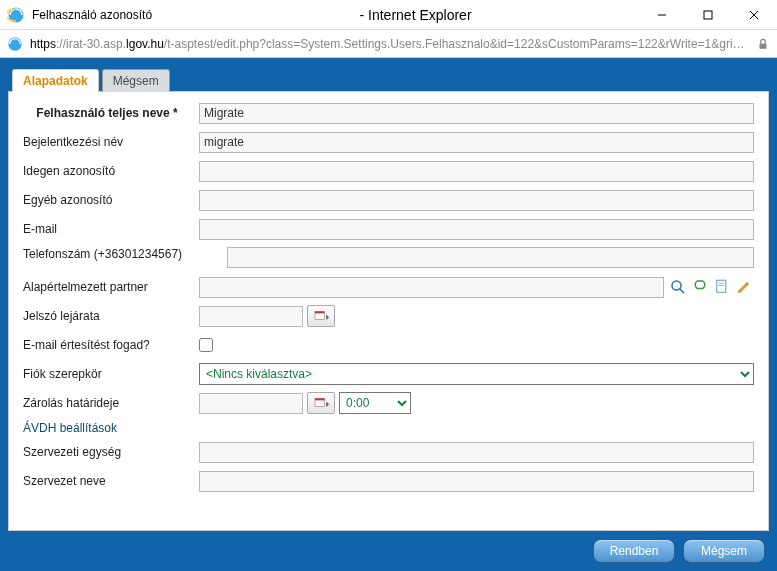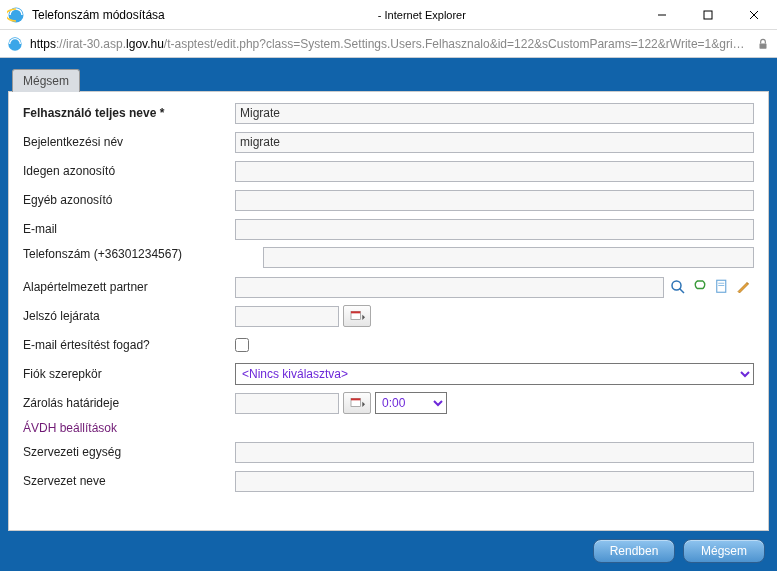--- a/index.html
+++ b/index.html
@@ -2,21 +2,21 @@
 <html><head>
 <meta charset="utf-8">
 <style>
   * { box-sizing: border-box; margin: 0; padding: 0; }
   body { font-family: "Segoe UI", Tahoma, sans-serif; font-size: 12px; background: #fff; width: 777px; height: 571px; overflow: hidden; }
 
   
   .titlebar { height: 30px; background: #fff; display: flex; align-items: center; border-bottom: 1px solid #ddd; }
   .titlebar .ie-icon { width: 20px; height: 20px; margin: 0 6px; display:flex; align-items:center; justify-content:center; }
   .titlebar .title-left { flex: 0 0 auto; font-size: 12px; color: #000; margin-right: 40px; }
-  .titlebar .title-center { flex: 1; text-align: center; font-size: 11px; color: #000; }
+  .titlebar .title-center { flex: 1; text-align: center; font-size: 14px; color: #000; }
   .titlebar .win-btns { display: flex; }
   .titlebar .win-btn { width: 46px; height: 30px; display:flex; align-items:center; justify-content:center; color:#000; }
 
   
   .addrbar { height: 28px; background: #fff; display:flex; align-items:center; padding: 0 6px; border-bottom: 1px solid #c6cdd4; }
   .addrbar .globe { width:18px; height:18px; margin-right:6px; display:flex; align-items:center; justify-content:center; }
   .addrbar .url { flex:1; font-size:12px; color:#888; white-space:nowrap; overflow:hidden; text-overflow:ellipsis; }
   .addrbar .url .black { color:#000; }
   .addrbar .lock { width:16px; height:16px; margin-left:6px; display:flex; align-items:center; justify-content:center; }
 
@@ -26,52 +26,52 @@
   
   .tabrow { display:flex; gap:3px; padding-left:4px; }
   .tab { padding:4px 10px; font-size:12px; border:1px solid #999; border-bottom:none; border-radius:3px 3px 0 0; background:#d9dde2; color:#4a4a4a; cursor:pointer; position:relative; top:1px; }
   .tab.active { background:#fff; color:#d58a00; font-weight:bold; z-index:2; border-color:#ccc; }
 
   .panel { background:#fff; border:1px solid #ccc; flex:1; padding:10px 14px 10px 14px; overflow:auto; }
 
   .form-row { display:flex; align-items:center; margin-bottom:7px; min-height:22px; }
   .form-row.tall { align-items:flex-start;gap:28px; }
   .form-label { width:176px; flex:0 0 176px; font-size:12px; color:#222; padding-right:8px; line-height:1.2; }
-  .form-label.bold { font-weight:bold; }
-  .form-field { flex:1; display:flex; align-items:center; gap:4px;margin-left:36px; }
+  .form-label.bold { font-weight:bold;text-align:center; }
+  .form-field { flex:1; display:flex; align-items:center; gap:4px; }
 
   input[type=text].txt { width:100%; height:21px; border:1px solid #b5b8bf; background:#f7f7f7; padding:0 4px; font-size:12px; color:#333; }
   input[type=text].txt.short { width:104px; flex:0 0 104px; }
-  select.sel { width:100%; height:22px; border:1px solid #767676; background:#fff; font-size:12px; color:#6d28d9; padding:0 2px; }
+  select.sel { width:100%; height:22px; border:1px solid #767676; background:#fff; font-size:12px; color:#15803d; padding:0 2px; }
   select.sel.short { width:72px; flex:0 0 72px; }
   input[type=checkbox].chk { width:14px; height:14px; }
 
   .datebtn { width:28px; height:22px; border:1px solid #aaa; background:linear-gradient(#fdfdfd,#e6e6e6); display:flex; align-items:center; justify-content:center; cursor:pointer; border-radius:2px; }
   .datebtn svg { width:18px; height:16px; }
 
   .iconrow { display:flex; gap:2px; }
   .tool-icon { width:20px; height:20px; display:flex; align-items:center; justify-content:center; cursor:pointer; }
 
-  .section-head { font-size:12px; color:#701a75; font-weight:normal; margin:4px 0 6px 0; }
+  .section-head { font-size:12px; color:#0c4a6e; font-weight:normal; margin:4px 0 6px 0; }
 
   .btnrow { display:flex; justify-content:flex-end; gap:8px; padding:8px 4px 0 0; }
   .btn { min-width:82px; height:24px; border:1px solid #2d5e8f; border-radius:8px; background:linear-gradient(#8fc4ef,#4d93cf); color:#fff; font-size:12px; cursor:pointer; box-shadow: inset 0 1px 0 rgba(255,255,255,.4); }
 </style>
 </head>
 <body>
 
 <div class="titlebar">
   <span class="ie-icon">
     <svg viewBox="0 0 24 24" width="18" height="18">
         <circle cx="12" cy="12" r="10" fill="#3aa6e8"></circle>
         <path d="M4 12 A8 8 0 0 1 20 12" fill="none" stroke="#fff" stroke-width="2"></path>
         <path d="M12 4 A10 6 0 0 0 12 20" fill="none" stroke="#ffcc33" stroke-width="2"></path>
       </svg>
   </span>
-  <span class="title-left">Telefonszám módosítása</span>
+  <span class="title-left">Felhasználó azonosító</span>
   <span class="title-center">- Internet Explorer</span>
   <div class="win-btns">
     <div class="win-btn">
         <svg width="10" height="10">
           <line x1="1" y1="5" x2="9" y2="5" stroke="#000" stroke-width="1"></line>
         </svg>
       </div>
     <div class="win-btn">
         <svg width="10" height="10">
           <rect x="1" y="1" width="8" height="8" fill="none" stroke="#000" stroke-width="1"></rect>
@@ -99,20 +99,21 @@
   <span class="lock">
     <svg viewBox="0 0 24 24" width="14" height="14">
         <rect x="6" y="11" width="12" height="9" rx="1" fill="#888"></rect>
         <path d="M8 11 V8 a4 4 0 0 1 8 0 V11" fill="none" stroke="#888" stroke-width="2"></path>
       </svg>
   </span>
 </div>
 
 <div class="outer">
   <div class="tabrow">
+    <div class="tab active">Alapadatok</div>
     <div class="tab">Mégsem</div>
   </div>
 
   <div class="panel">
 
     <div class="form-row">
       <div class="form-label bold">Felhasználó teljes neve *</div>
       <div class="form-field">
           <input type="text" class="txt" value="Migrate" style="">
         </div>

